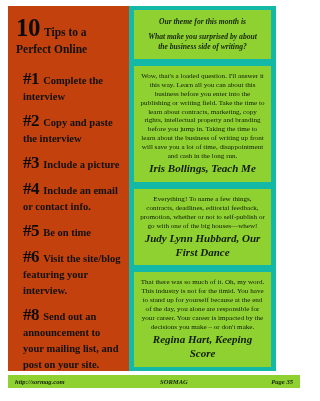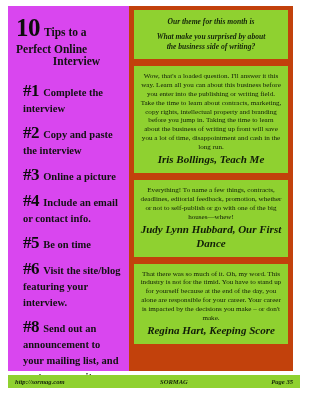--- a/index.html
+++ b/index.html
@@ -26,21 +26,21 @@
     left: 0;
     top: 0;
     width: 292px;
     height: 365px;
     display: flex;
     align-items: stretch;
   }
   
   .left-col {
     width: 121px;
-    background: #d946ef;
+    background: #c2410c;
     box-sizing: border-box;
     padding: 9px 6px 16px 8px;
     position: relative;
   }
   .title-block {
     margin: 0 0 14px 0;
     line-height: 1.0;
   }
   .title-num {
     font-family: "Liberation Serif", serif;
@@ -74,22 +74,22 @@
   }
   .tip-text {
     font-family: "Liberation Serif", serif;
     font-weight: bold;
     font-size: 10.5px;
     color: #111;
     line-height: 1.02;
   }
   
   .right-col {
-    width: 164px;
-    background: #c2410c;
+    width: 147px;
+    background: #14b8a6;
     box-sizing: border-box;
     padding: 4px 5px 5px 5px;
     position: relative;
   }
   .theme-card {
     background: #8fd130;
     padding: 7px 6px 8px 6px;
     text-align: center;
     margin-bottom: 7px;
   }
@@ -157,35 +157,34 @@
 <div class="page">
 
   <div class="cols">
 
     <div class="left-col">
 
       <div class="title-block">
         <span class="title-num">10</span>
         <span class="title-rest">
           <span>Tips to a Perfect Online</span>
-          <span class="l2">Interview</span>
         </span>
       </div>
 
       <p class="tip">
         <span class="tip-num">#1</span>
         <span class="tip-text">Complete the interview</span>
       </p>
       <p class="tip">
         <span class="tip-num">#2</span>
         <span class="tip-text">Copy and paste the interview</span>
       </p>
       <p class="tip">
         <span class="tip-num">#3</span>
-        <span class="tip-text">Online a picture</span>
+        <span class="tip-text">Include a picture</span>
       </p>
       <p class="tip">
         <span class="tip-num">#4</span>
         <span class="tip-text">Include an email or contact info.</span>
       </p>
       <p class="tip">
         <span class="tip-num">#5</span>
         <span class="tip-text">Be on time</span>
       </p>
       <p class="tip">

